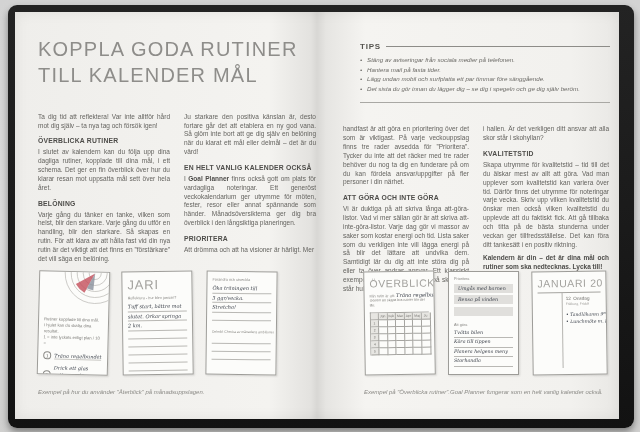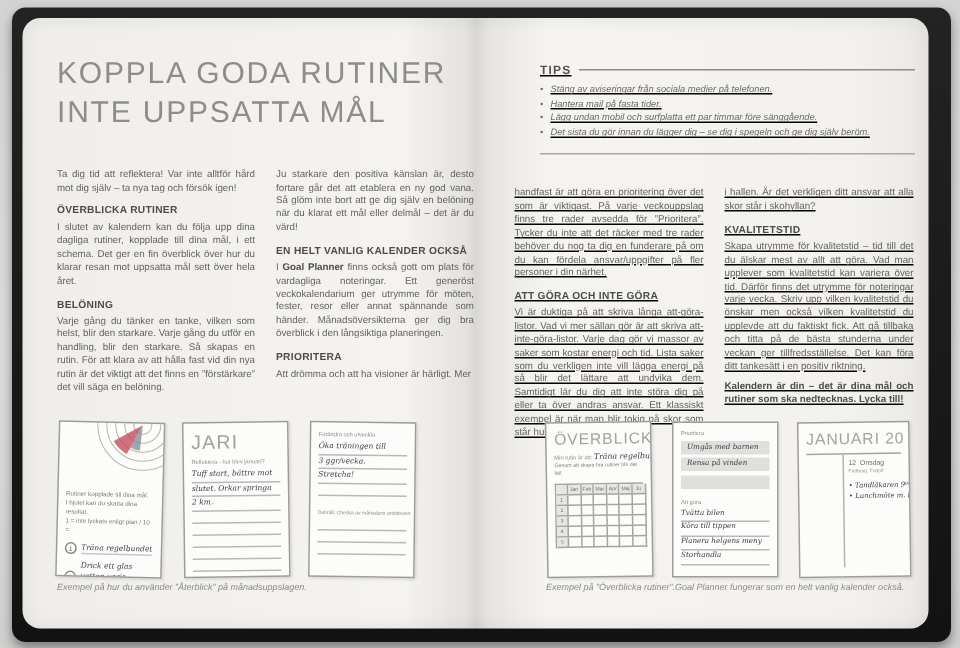--- a/index.html
+++ b/index.html
@@ -6,46 +6,46 @@
   html,body { width:640px; height:432px; overflow:hidden; }
   body { font-family:"Liberation Sans", sans-serif; }
 
   .canvas { position:relative; width:640px; height:432px;
     background:linear-gradient(180deg,#d3d3d3 0%,#dcdcdc 55%,#d0d0cf 100%); overflow:hidden; }
 
   .book { position:absolute; left:8px; top:5px; right:6px; bottom:4px;
     background:linear-gradient(180deg,#232323,#121212); border-radius:9px;
     box-shadow:0 4px 7px rgba(0,0,0,.4); }
 
-  .pages { position:absolute; left:7px; top:7px; right:15px; bottom:9px; border-radius:12px;
+  .pages { position:absolute; left:7px; top:7px; right:15px; bottom:9px; border-radius:0;
     background:linear-gradient(90deg,#efeeeb 0%,#f4f3f0 42%,#e3e2df 49%,#d8d7d4 50%,#e6e5e2 51.5%,#f5f4f1 58%,#f2f1ee 92%,#e9e8e5 100%);
     box-shadow:inset 0 0 14px rgba(0,0,0,.07); overflow:hidden; }
 
   .page { position:absolute; top:0; bottom:0; width:50%; }
   .page-left  { left:0;  padding:24px 0 0 23px; }
-  .page-right { right:0; padding:30px 0 0 26px;text-decoration:underline; }
+  .page-right { right:0; padding:30px 0 0 26px; }
 
   .main-title { font-size:20px; line-height:1.32; color:#8e8d8a; letter-spacing:1.2px; font-weight:400; }
 
   .cols { display:flex; gap:14px; width:278px; margin-top:24px; }
   .page-right .cols { width:266px; margin-top:22px; }
   .col { flex:1; }
   .body-p { font-size:6.5px; line-height:1.36; color:#64635f; text-align:justify; margin-bottom:5px; }
   .body-h { font-size:6.8px; font-weight:bold; color:#4d4c49; letter-spacing:.2px; margin:7px 0 4px; }
   .body-p.last { margin-bottom:0; }
   .bold-ink { font-weight:bold; color:#4d4c49; }
 
   .tips { margin-left:17px; width:250px; padding-bottom:9px; border-bottom:1px solid #a9a8a4; }
   .tips-head { display:flex; align-items:baseline; margin-bottom:4px; }
   .tips-title { font-size:8px; font-weight:bold; color:#55544f; letter-spacing:.8px; }
   .tips-rule { flex:1; border-bottom:1px solid #8d8c88; margin-left:5px; transform:translateY(-2px); }
   .tip { font-size:6.2px; font-style:italic; color:#6b6a66; line-height:1.55; padding-left:7px; position:relative; }
   .tip::before { content:"•"; position:absolute; left:0; top:0; }
 
-  .sketches { position:absolute; top:269px; display:flex; gap:13px; }
+  .sketches { position:absolute; top:259px; display:flex; gap:13px; }
   .page-left  .sketches { left:23px; }
   .page-right .sketches { left:47px; }
   .card { width:71px; height:104px; background:#fcfcfa; border:1px solid #9d9c98;
     box-shadow:1px 1px 2px rgba(0,0,0,.12); padding:5px 5px 4px; position:relative; overflow:hidden; }
   .r1 { transform:rotate(1.4deg); }  .r2 { transform:rotate(-.8deg); }
   .r3 { transform:rotate(.7deg); }   .r4 { transform:rotate(-.9deg); }
 
   .wheel-svg { position:absolute; top:0; right:0; }
   .tiny-print { font-size:4.2px; line-height:1.45; color:#7d7c78; }
   .hand { font-family:"DejaVu Serif", serif; font-style:italic; color:#3b404a; }
@@ -88,21 +88,21 @@
 </head>
 <body>
 
 <div class="canvas">
   <div class="book">
     <div class="pages">
 
       <div class="page page-left">
         <div class="main-title">
           <div>KOPPLA GODA RUTINER</div>
-          <div>INTE UPPSATTA MÅL</div>
+          <div>TILL KALENDER MÅL</div>
         </div>
 
         <div class="cols">
           <div class="col">
             <p class="body-p">Ta dig tid att reflektera! Var inte alltför hård mot dig själv – ta nya tag och försök igen!</p>
             <div class="body-h">ÖVERBLICKA RUTINER</div>
             <p class="body-p">I slutet av kalendern kan du följa upp dina dagliga rutiner, kopplade till dina mål, i ett schema. Det ger en fin överblick över hur du klarar resan mot uppsatta mål sett över hela året.</p>
             <div class="body-h">BELÖNING</div>
             <p class="body-p last">Varje gång du tänker en tanke, vilken som helst, blir den starkare. Varje gång du utför en handling, blir den starkare. Så skapas en rutin. För att klara av att hålla fast vid din nya rutin är det viktigt att det finns en ”förstärkare” det vill säga en belöning.</p>
           </div>

